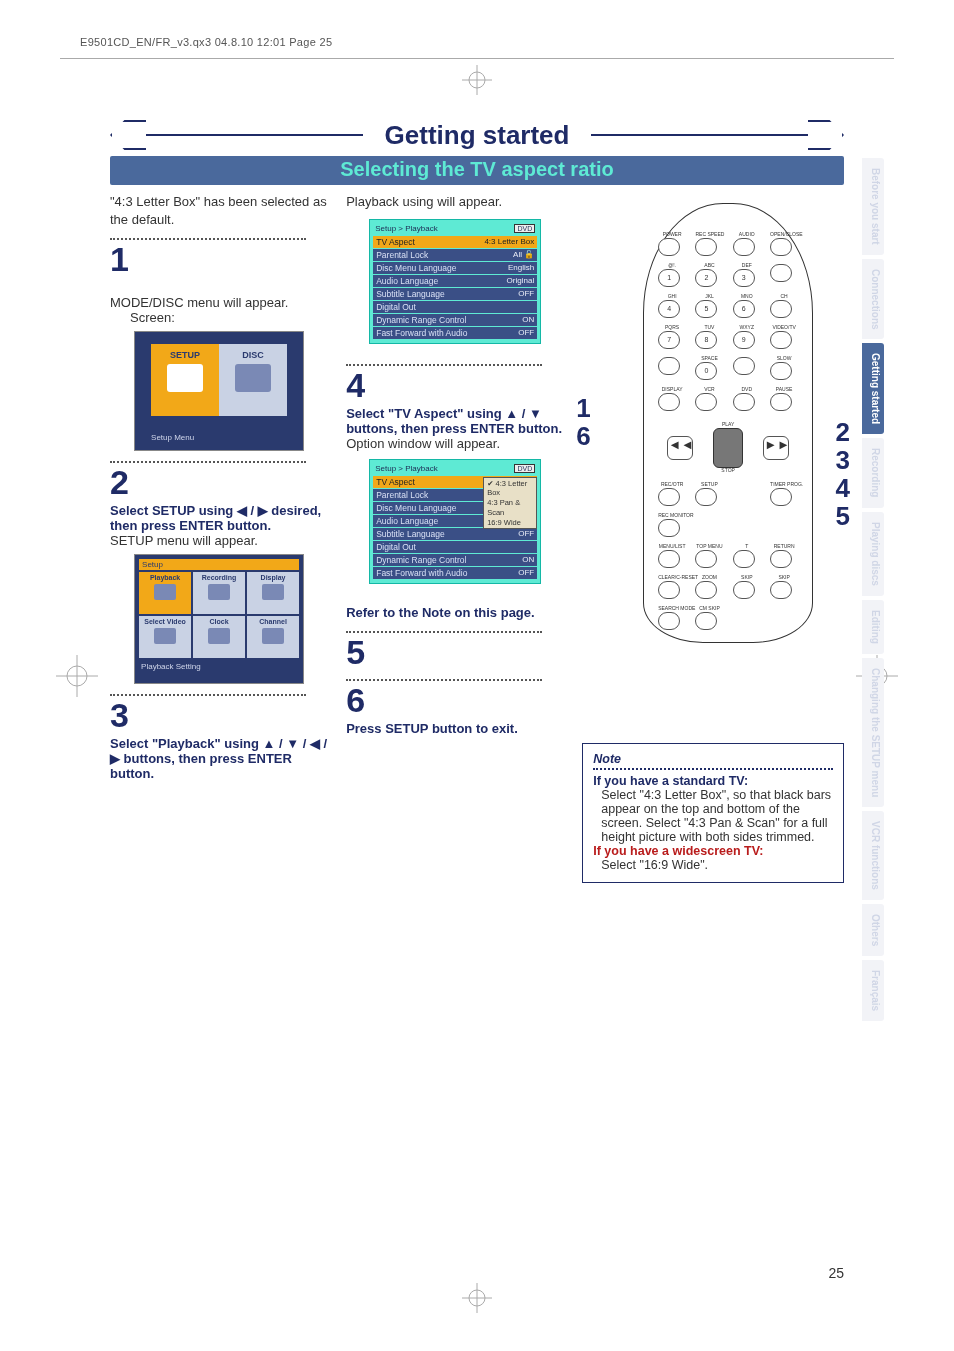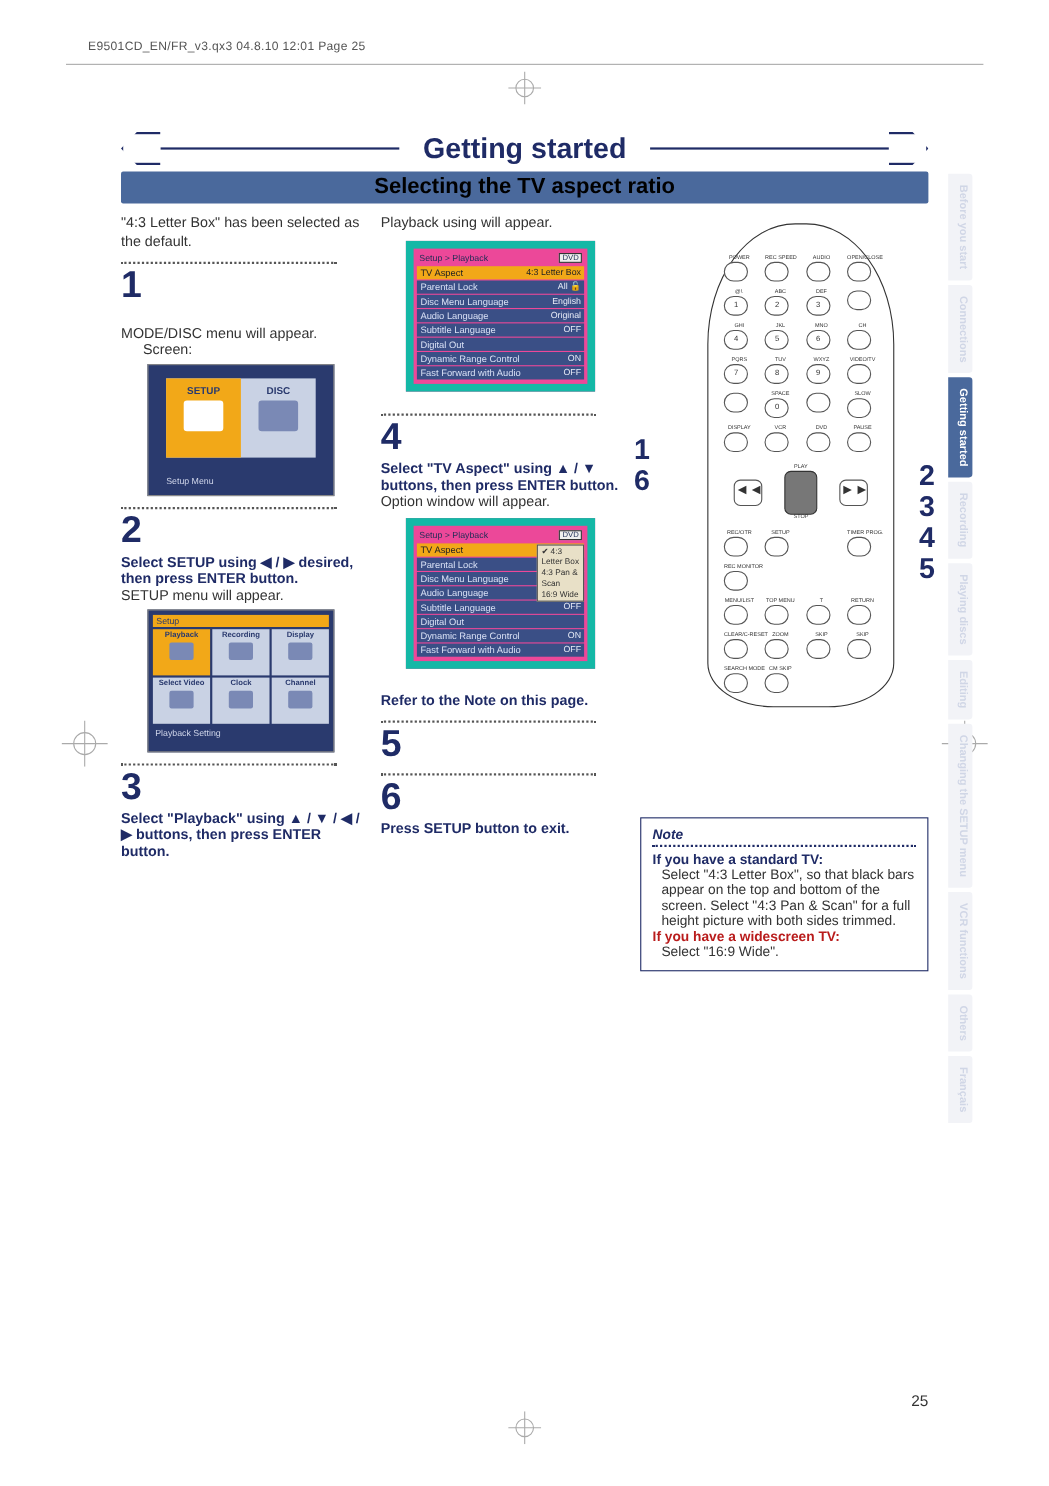--- a/index.html
+++ b/index.html
@@ -75,21 +75,21 @@
     border-left: none;
     clip-path: polygon(0 0, 60% 0, 100% 50%, 60% 100%, 0 100%);
   }
   .title-line {
     flex: 1;
     height: 2px;
     background: #1f2b66;
   }
   .section-title {
     background: #4a699c;
-    color: #000000;
+    color: #5eead4;
     font-size: 20px;
     font-weight: bold;
     text-align: center;
     padding: 2px 16px 4px;
     margin: 0 0 8px 0;
     border-radius: 2px;
   }
   
   .columns {
     display: flex;
@@ -116,22 +116,22 @@
     line-height: 1;
     margin-bottom: 4px;
   }
   .step-body { font-size: 13px; }
   .step-body b, .step-body strong { color: #1f2b66; font-weight: bold; }
   .caption-indent { padding-left: 20px; }
 
   
   .osd {
     width: 172px;
-    border: 7px solid #14b8a6;
-    background: #ec4899;
+    border: 1px solid #14b8a6;
+    background: #5eead4;
     padding: 3px;
     margin: 8px auto 20px;
     font-size: 8.5px;
     color: #1e2c55;
   }
   .osd .osd-head {
     display: flex;
     justify-content: space-between;
     padding: 1px 2px 3px;
     font-size: 8px;
@@ -536,21 +536,21 @@
                 </div>
                 <div class="row">
                   <span>Dynamic Range Control</span>
                   <span class="val">ON</span>
                 </div>
                 <div class="row">
                   <span>Fast Forward with Audio</span>
                   <span class="val">OFF</span>
                 </div>
               </div>
-            <div class="submenu" id="osd2-sub" style="position:absolute; right:3px; top:18px; width:43px;">
+            <div class="submenu" id="osd2-sub" style="position:absolute; right:3px; top:18px; width:54px;">
                 <div>✔ 4:3 Letter Box</div>
                 <div>4:3 Pan &amp; Scan</div>
                 <div>16:9 Wide</div>
               </div>
           </div>
 
           <p style="margin-top:6px;"><b style="color:#1f2b66;">Refer to the Note on this page.</b></p>
 
           <hr class="dots">
           <div class="stepnum">5</div>

